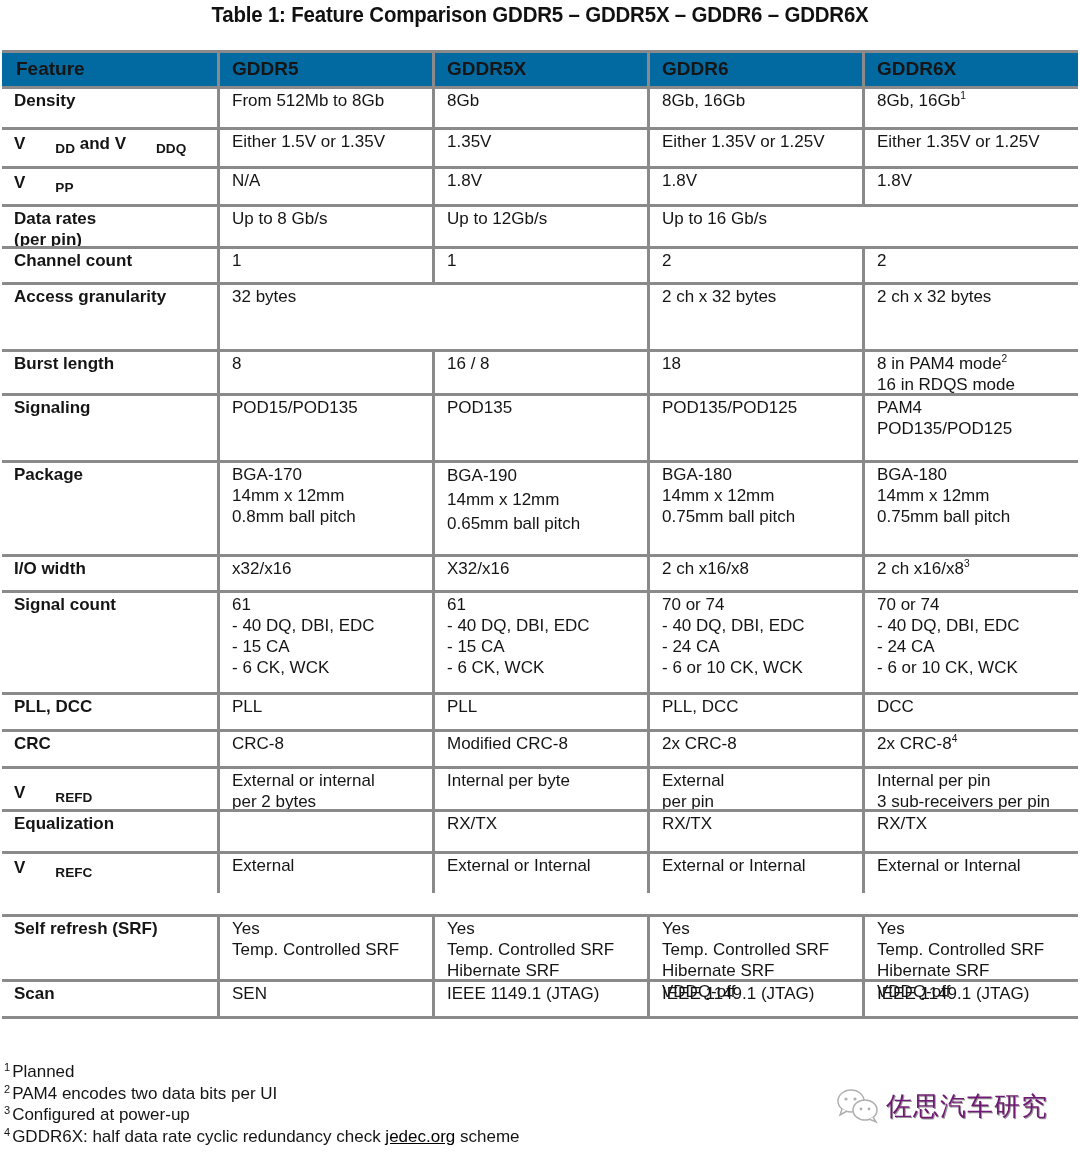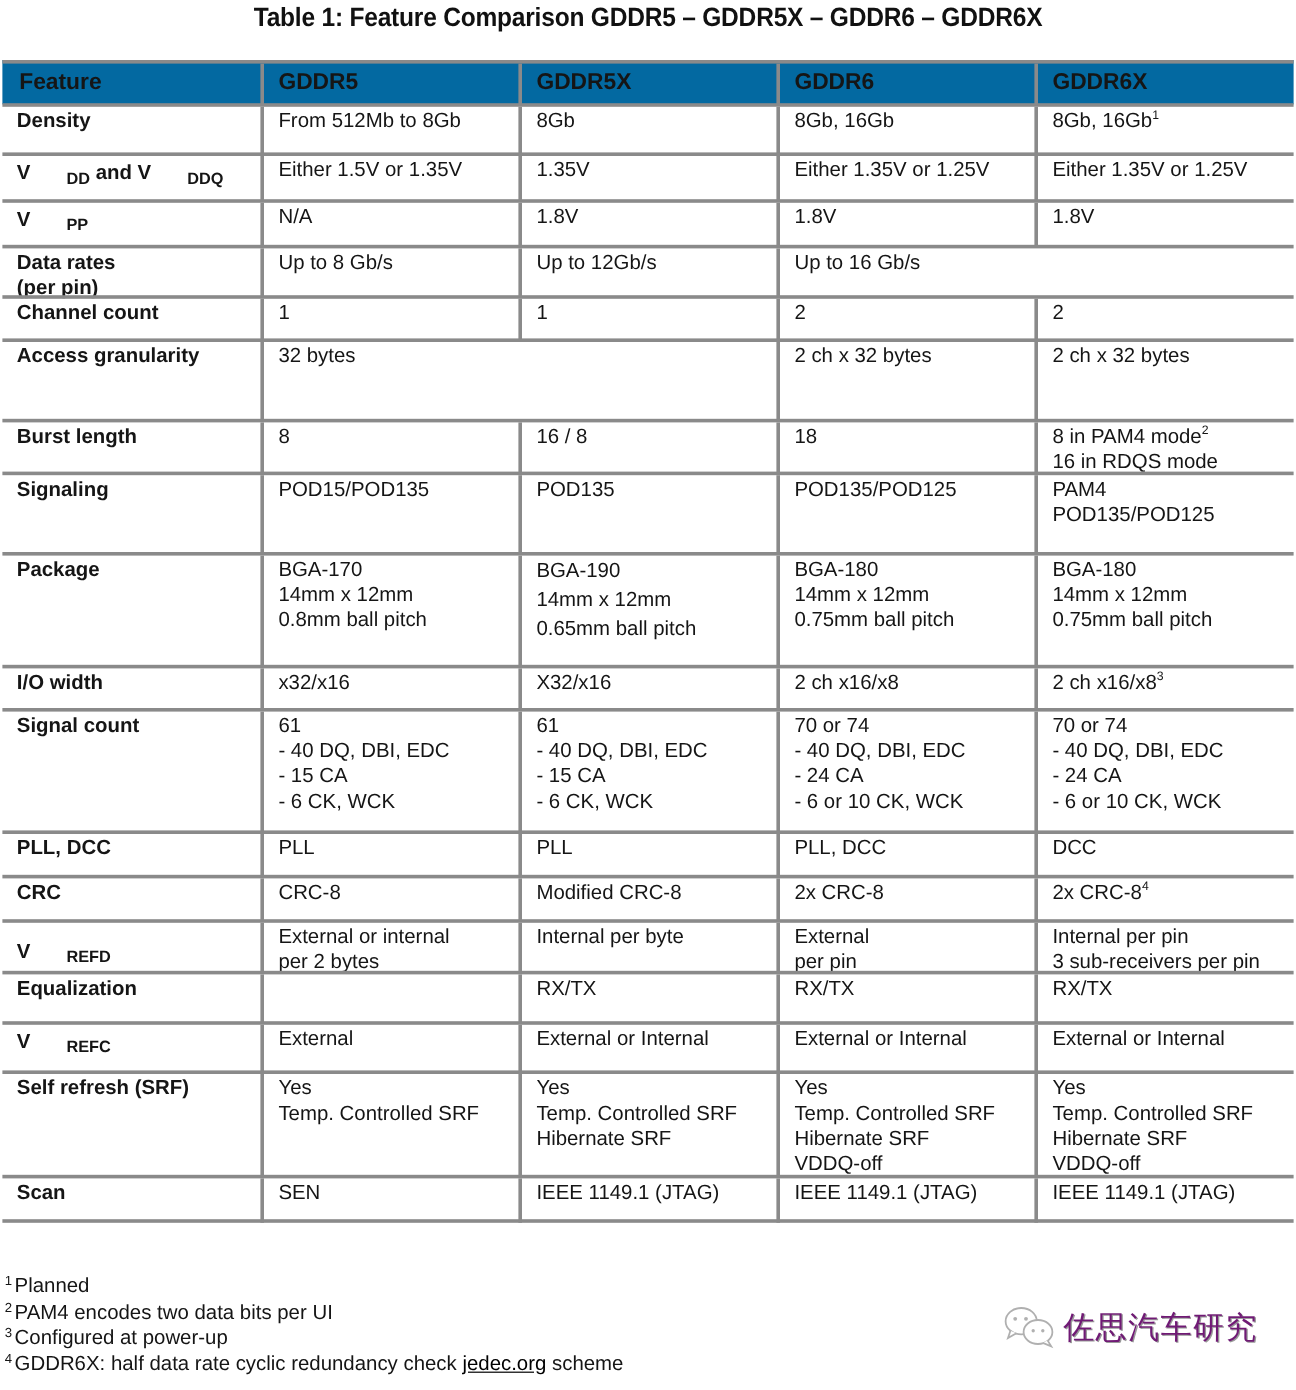--- a/index.html
+++ b/index.html
@@ -191,21 +191,21 @@
   </div>
 
   <div class="row" style="top:851px;height:42px;">
     <div class="cell c0" style="padding-top:3px;">V<sub>REFC</sub></div>
     <div class="cell c1">External</div>
     <div class="cell c2">External or Internal</div>
     <div class="cell c3">External or Internal</div>
     <div class="cell c4">External or Internal</div>
   </div>
 
-  <div class="row" style="top:892px;height:88px;">
+  <div class="row" style="top:914px;height:88px;">
     <div class="cell c0">Self refresh (SRF)</div>
     <div class="cell c1">Yes
 Temp. Controlled SRF</div>
     <div class="cell c2">Yes
 Temp. Controlled SRF
 Hibernate SRF</div>
     <div class="cell c3">Yes
 Temp. Controlled SRF
 Hibernate SRF
 VDDQ-off</div>

